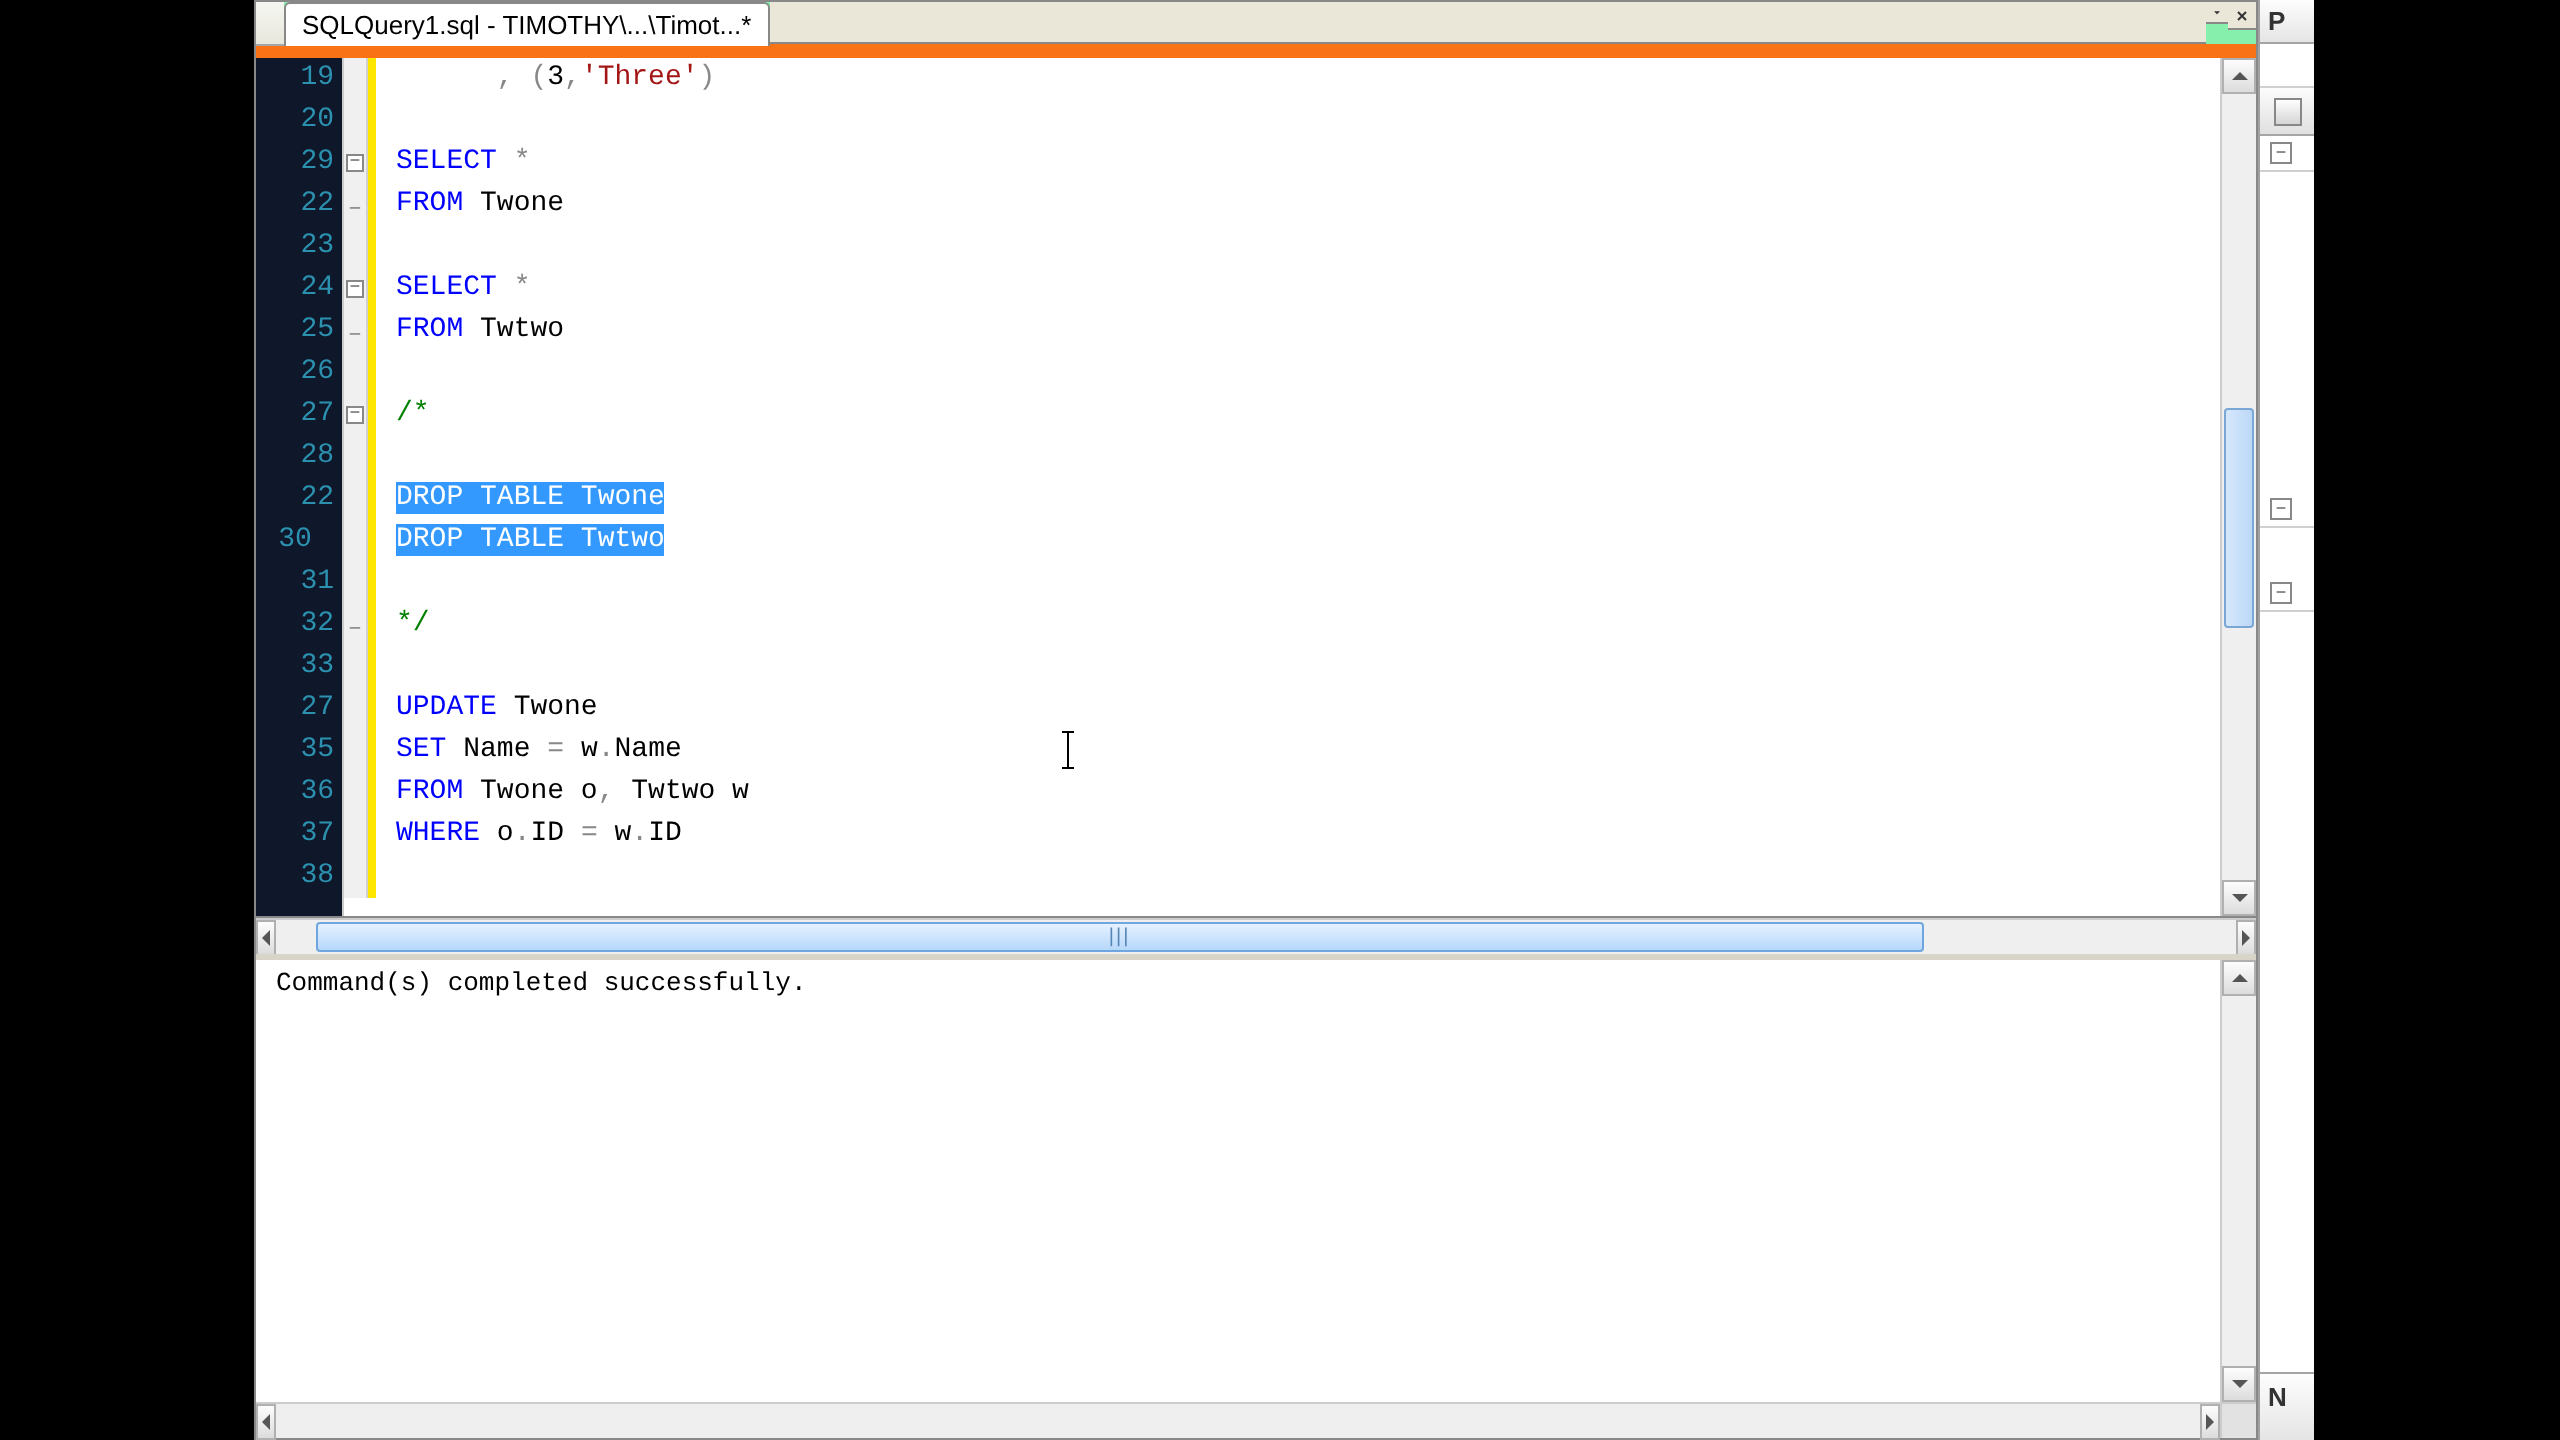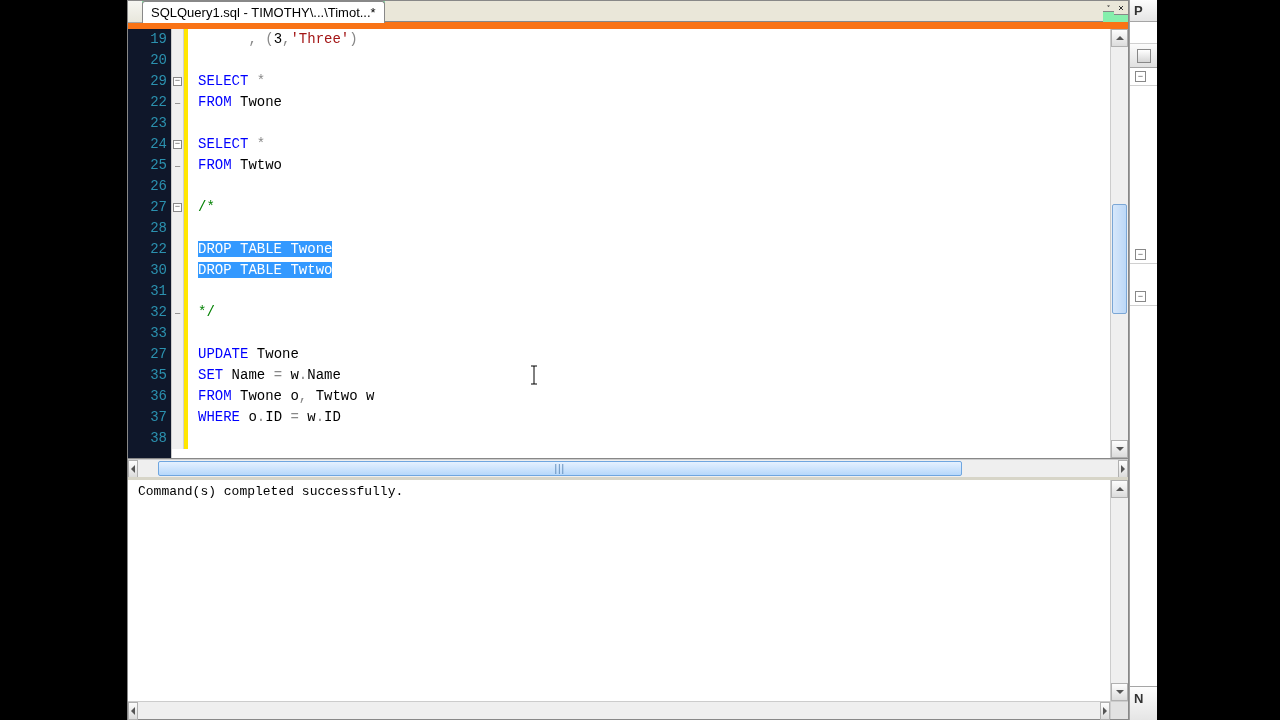--- a/index.html
+++ b/index.html
@@ -300,21 +300,21 @@
           <div style="height: 21px;">20</div>
           <div style="height: 21px;">29</div>
           <div style="height: 21px;">22</div>
           <div style="height: 21px;">23</div>
           <div style="height: 21px;">24</div>
           <div style="height: 21px;">25</div>
           <div style="height: 21px;">26</div>
           <div style="height: 21px;">27</div>
           <div style="height: 21px;">28</div>
           <div style="height: 21px;">22</div>
-          <div style="height: 21px;">30</div>
+          <div style="height: 21px; text-align: center;">30</div>
           <div style="height: 21px;">31</div>
           <div style="height: 21px;">32</div>
           <div style="height: 21px;">33</div>
           <div style="height: 21px;">27</div>
           <div style="height: 21px;">35</div>
           <div style="height: 21px;">36</div>
           <div style="height: 21px;">37</div>
           <div style="height: 21px;">38</div>
         </div>
         <div class="indicator-margin" style="height: 420px;">

